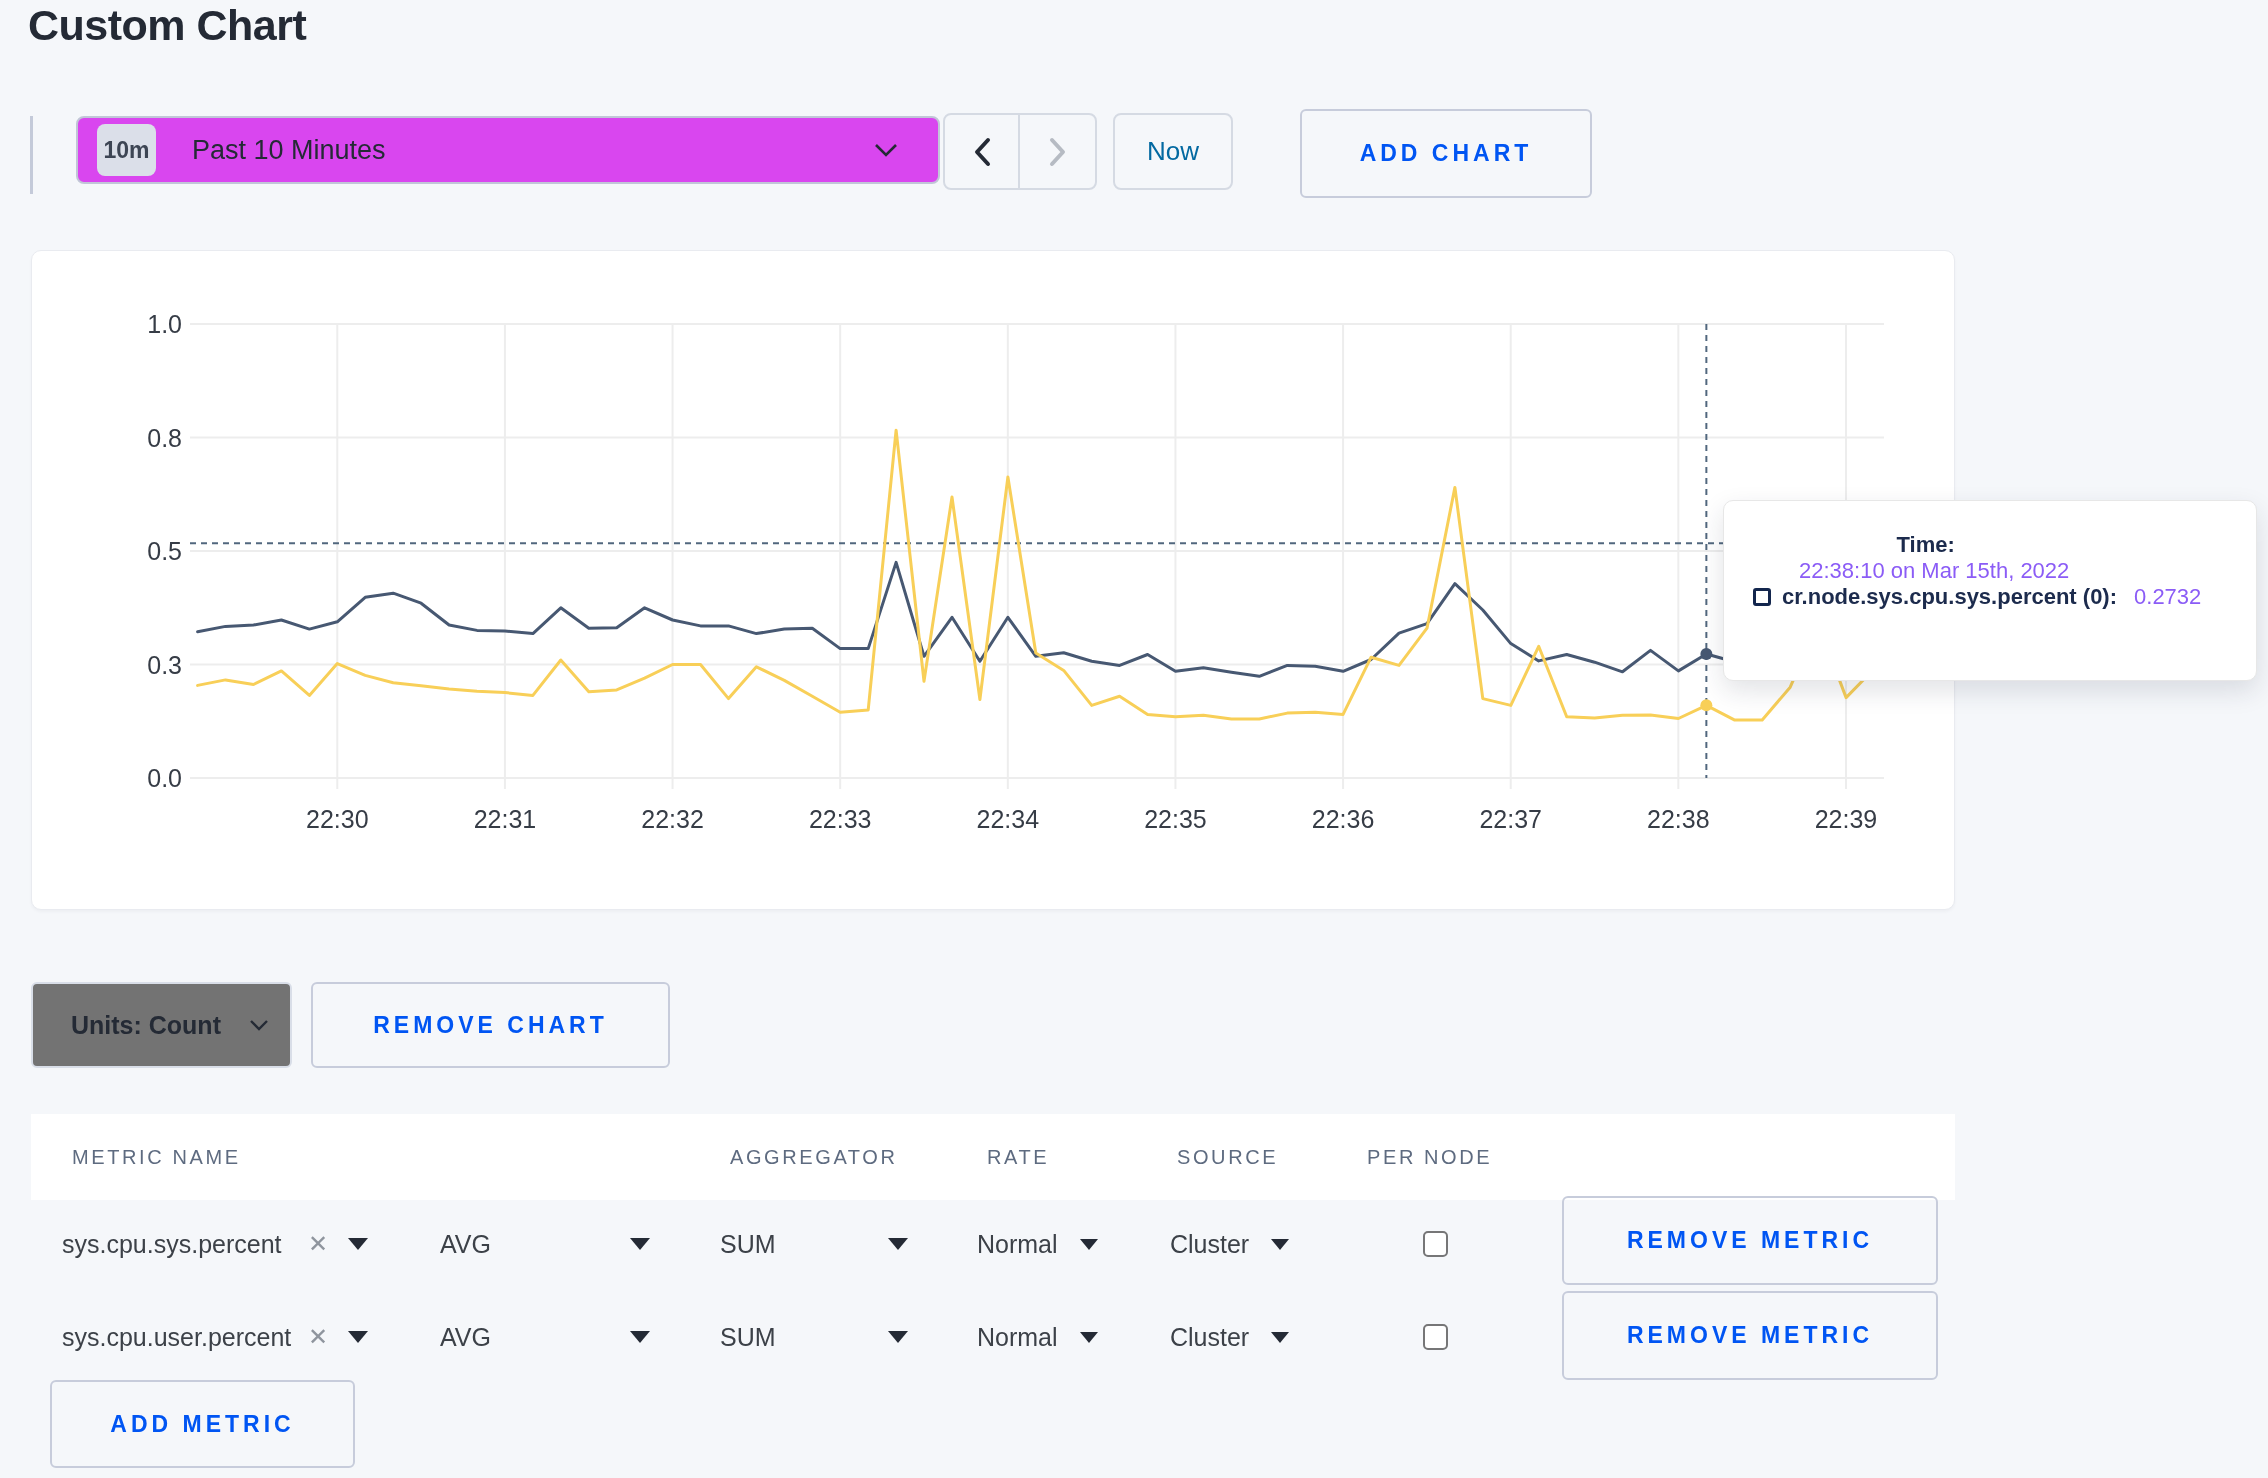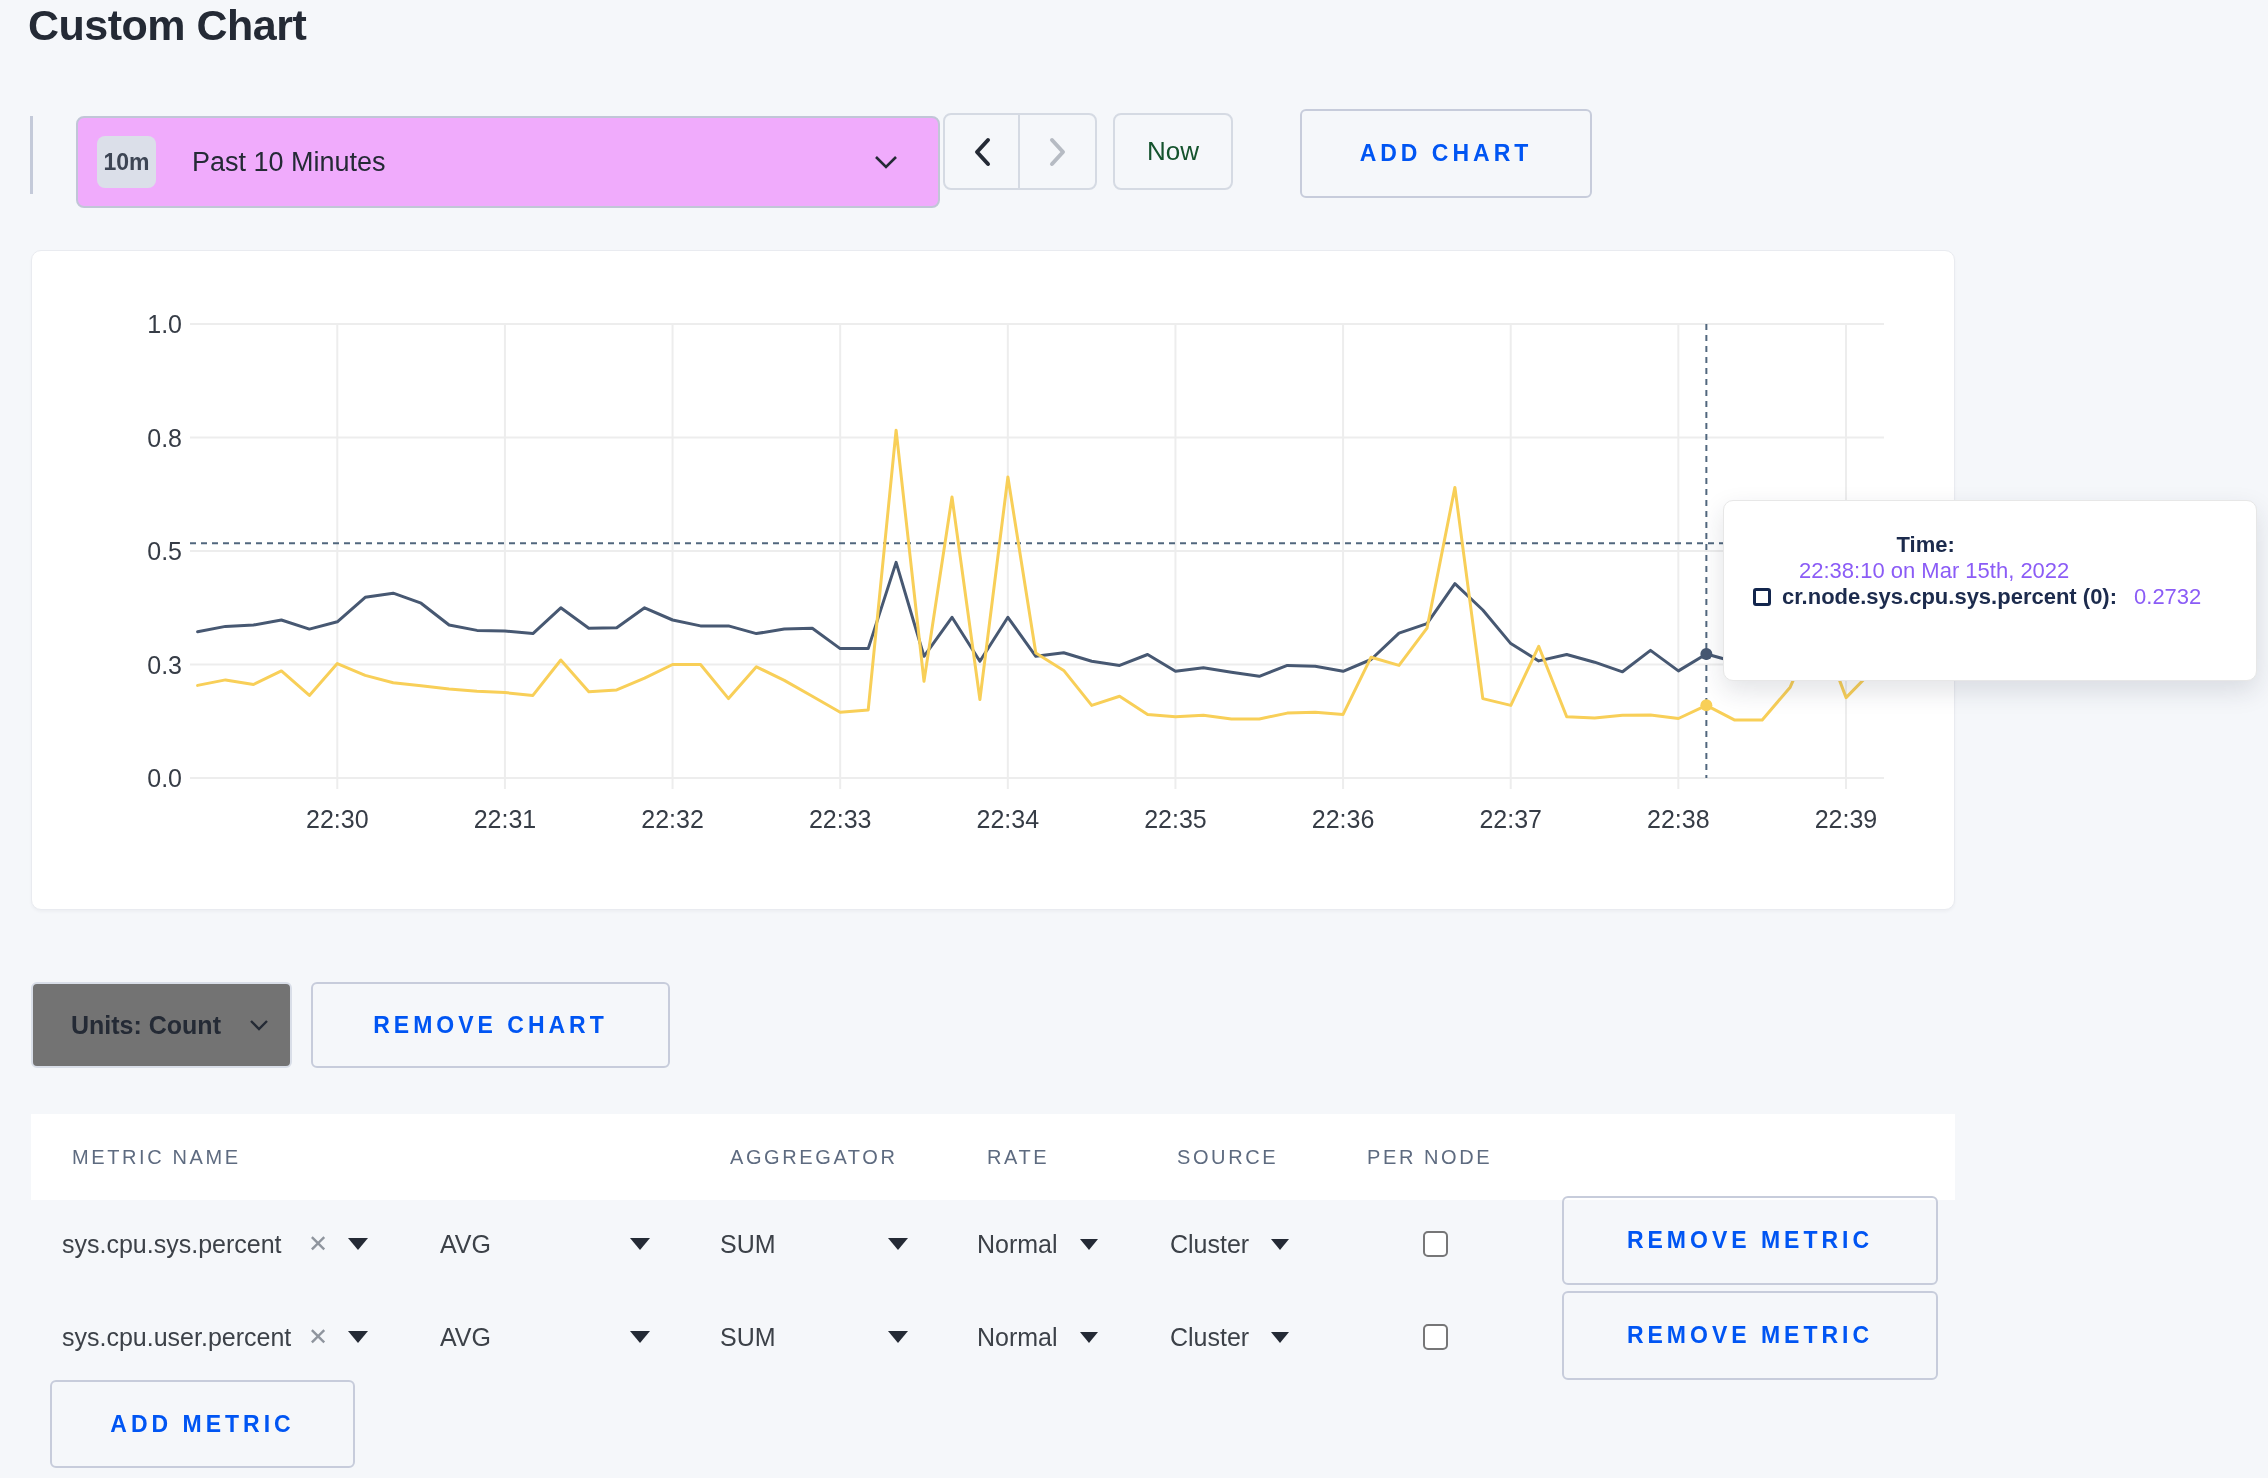--- a/index.html
+++ b/index.html
@@ -1,32 +1,32 @@
 <!DOCTYPE html>
 <html><head>
 <meta charset="utf-8">
 <style>
   * { margin:0; padding:0; box-sizing:border-box; }
   html,body { width:2268px; height:1478px; overflow:hidden; background:#f5f7fa;
     font-family:"Liberation Sans", sans-serif; }
   .abs { position:absolute; }
   #page-title { left:28px; top:1px; font-size:43px; font-weight:700; color:#242a35; letter-spacing:-0.5px;text-align:center; }
   #accent-line { left:30px; top:116px; width:3px; height:78px; background:#c4cad9; }
-  #time-select { left:76px; top:116px; width:864px; height:92px; background:#f0abfc;
+  #time-select { left:76px; top:116px; width:864px; height:68px; background:#d946ef;
     border:2px solid #c1c6d7; border-radius:8px; display:flex; align-items:center; }
   #time-badge { margin-left:19px; width:59px; height:52px; background:#dbdfe9; border-radius:8px;
     display:flex; align-items:center; justify-content:center; font-size:23px; font-weight:700; color:#3d4554; }
   #time-label { margin-left:36px; font-size:27px; color:#242a35; }
   #time-chevron { position:absolute; right:40px; }
   .btn { border:2px solid #d5dae3; border-radius:8px; background:transparent;
     display:flex; align-items:center; justify-content:center; }
   #arrow-group { left:943px; top:113px; width:154px; height:77px; display:flex; }
   .arrow-cell { width:50%; height:100%; display:flex; align-items:center; justify-content:center; }
   #arrow-prev { border-right:2px solid #d5dae3; }
-  #now-button { left:1113px; top:113px; width:120px; height:77px; font-size:26px; color:#14532d; }
+  #now-button { left:1113px; top:113px; width:120px; height:77px; font-size:26px; color:#0369a1; }
   .blue-btn { border:2px solid #c7ccdb; border-radius:6px; color:#0055f3; font-weight:700;
     font-size:23px; letter-spacing:4px; display:flex; align-items:center; justify-content:center; }
   #add-chart-button { left:1300px; top:109px; width:292px; height:89px; }
   #chart-card { left:31px; top:250px; width:1924px; height:660px; background:#fff;
     border:1px solid #e9ebf0; border-radius:10px; box-shadow:0 2px 3px rgba(40,50,70,.04); }
   #chart-svg { left:31px; top:250px; }
   #chart-tooltip { left:1723px; top:500px; width:534px; height:181px; background:#fff;
     border:1px solid #e7e7e7; border-radius:10px; box-shadow:0 10px 26px rgba(30,40,60,.13); z-index:5; }
   .tt-row { position:absolute; left:29px; height:30px; display:flex; align-items:center; }
   .tt-swatch { width:18px; height:18px; border-radius:3px; background:#fff; margin-right:11px; flex:none; }

